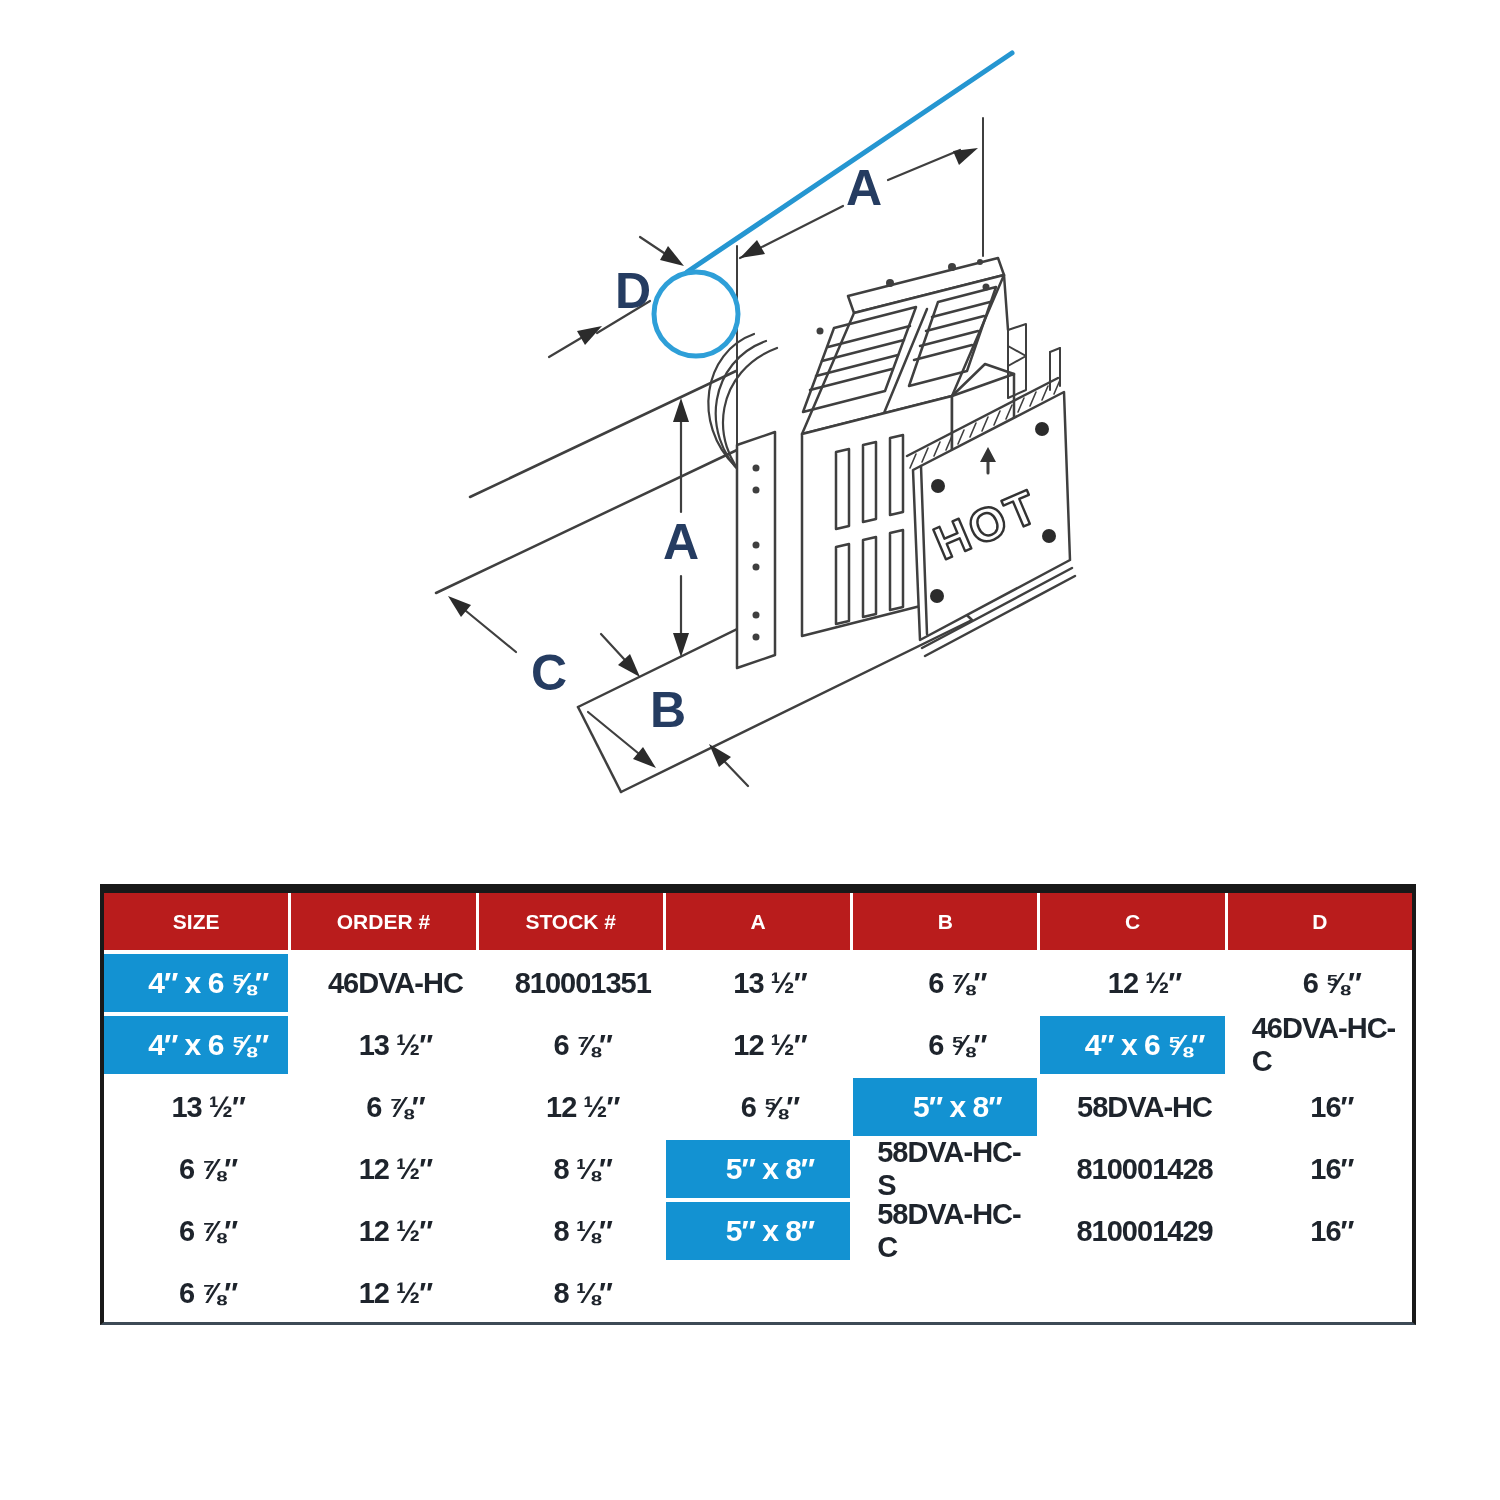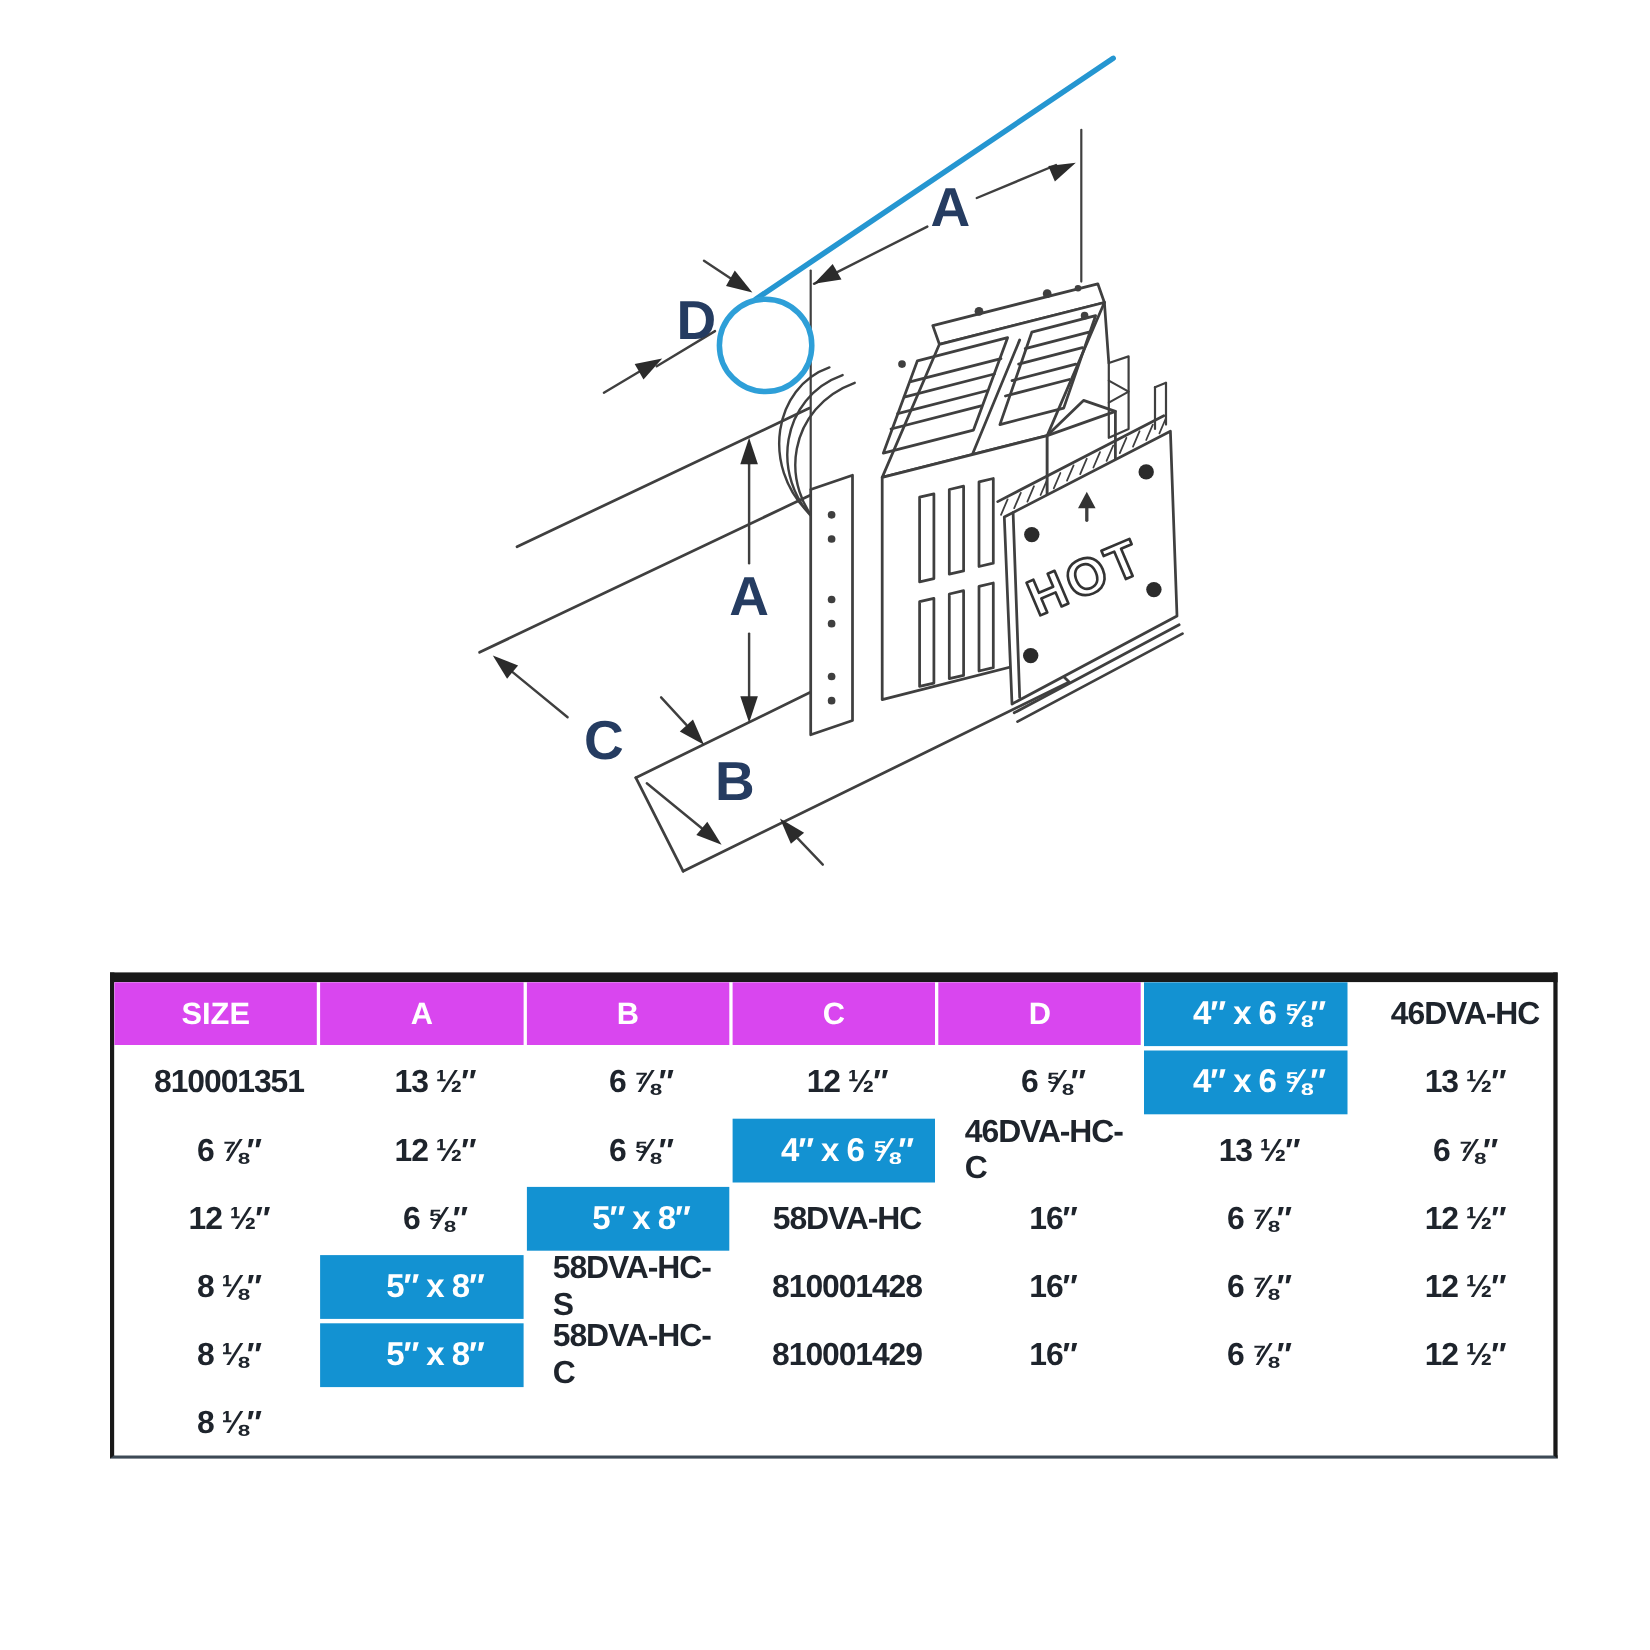--- a/index.html
+++ b/index.html
@@ -25,26 +25,26 @@
     background:#ffffff;
   }
   .tgrid{
     display:grid;
     grid-template-columns:repeat(7,1fr);
     column-gap:3px;
     row-gap:4px;
     background:#ffffff;
   }
   .hcell{
-    background:#d946ef;
+    background:#b91c1c;
     color:#ffffff;
     height:57px;
     display:flex;align-items:center;justify-content:center;
     font-weight:bold;
-    font-size:28px;
+    font-size:21px;
     letter-spacing:0px;
   }
   .cell{
     height:58px;
     display:flex;align-items:center;justify-content:center;
     font-size:29px;
     font-weight:bold;
     letter-spacing:-1px;
     color:#1e242c;
     padding-left:24px;
@@ -220,20 +220,22 @@
       <text x="681" y="546">A</text>
       <text x="549" y="677">C</text>
       <text x="668" y="714">B</text>
     </g>
   </g>
 </svg>
 
 <div id="spec-table">
   <div class="tgrid" id="table-grid">
       <div class="hcell">SIZE</div>
+      <div class="hcell">ORDER #</div>
+      <div class="hcell">STOCK #</div>
       <div class="hcell">A</div>
       <div class="hcell">B</div>
       <div class="hcell">C</div>
       <div class="hcell">D</div>
       <div class="cell row-even size-cell">4″ x 6 ⅝″</div>
       <div class="cell row-even data-cell">46DVA-HC</div>
       <div class="cell row-even data-cell">810001351</div>
       <div class="cell row-even data-cell">13 ½″</div>
       <div class="cell row-even data-cell">6 ⅞″</div>
       <div class="cell row-even data-cell">12 ½″</div>

